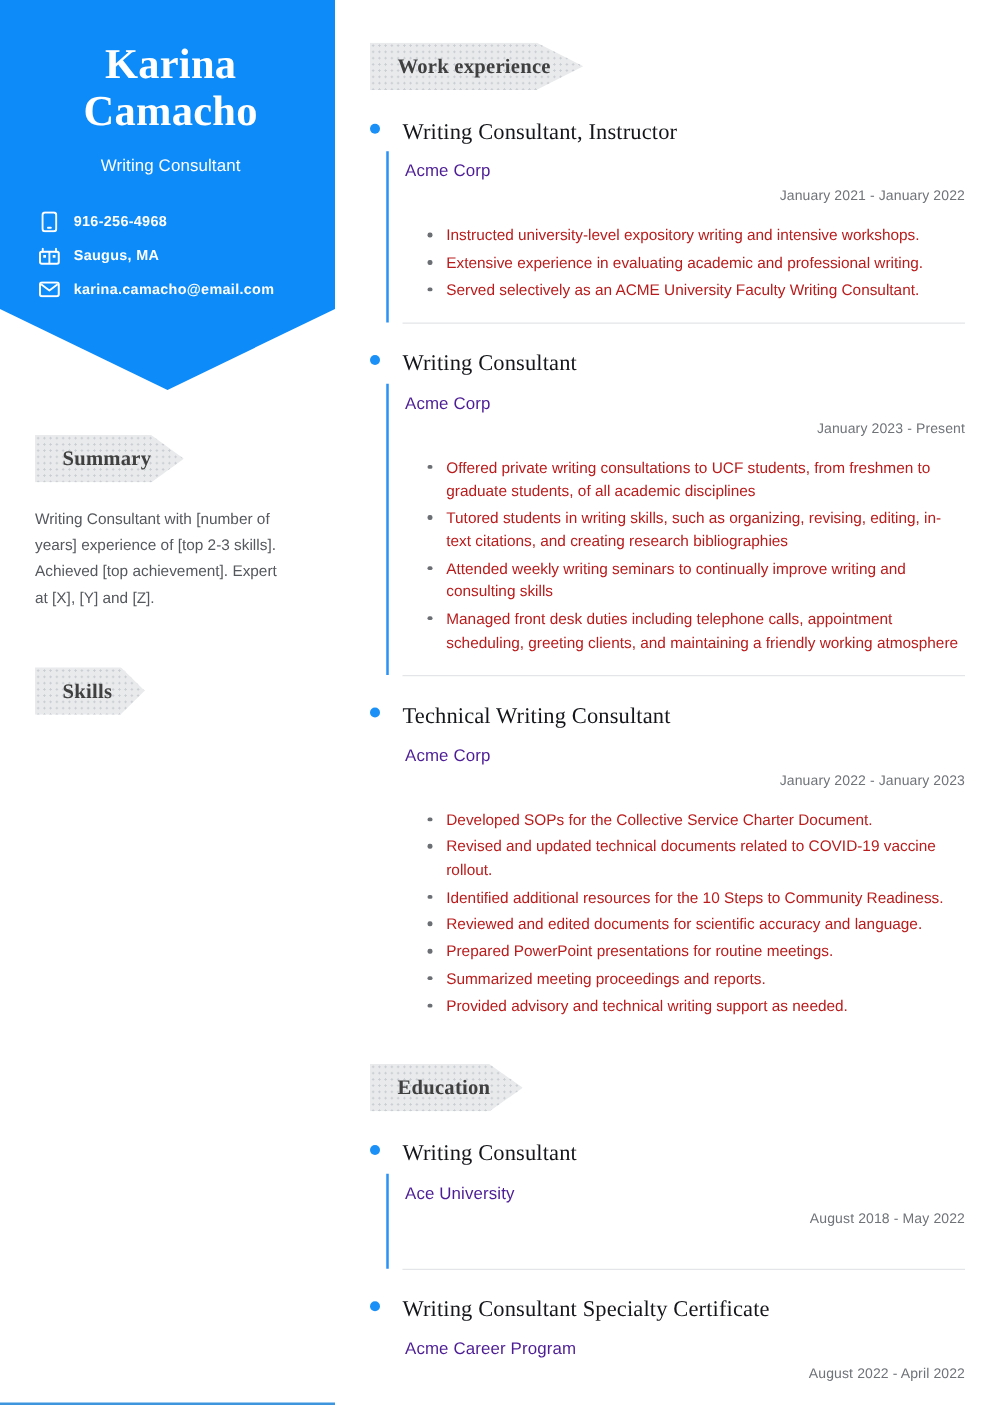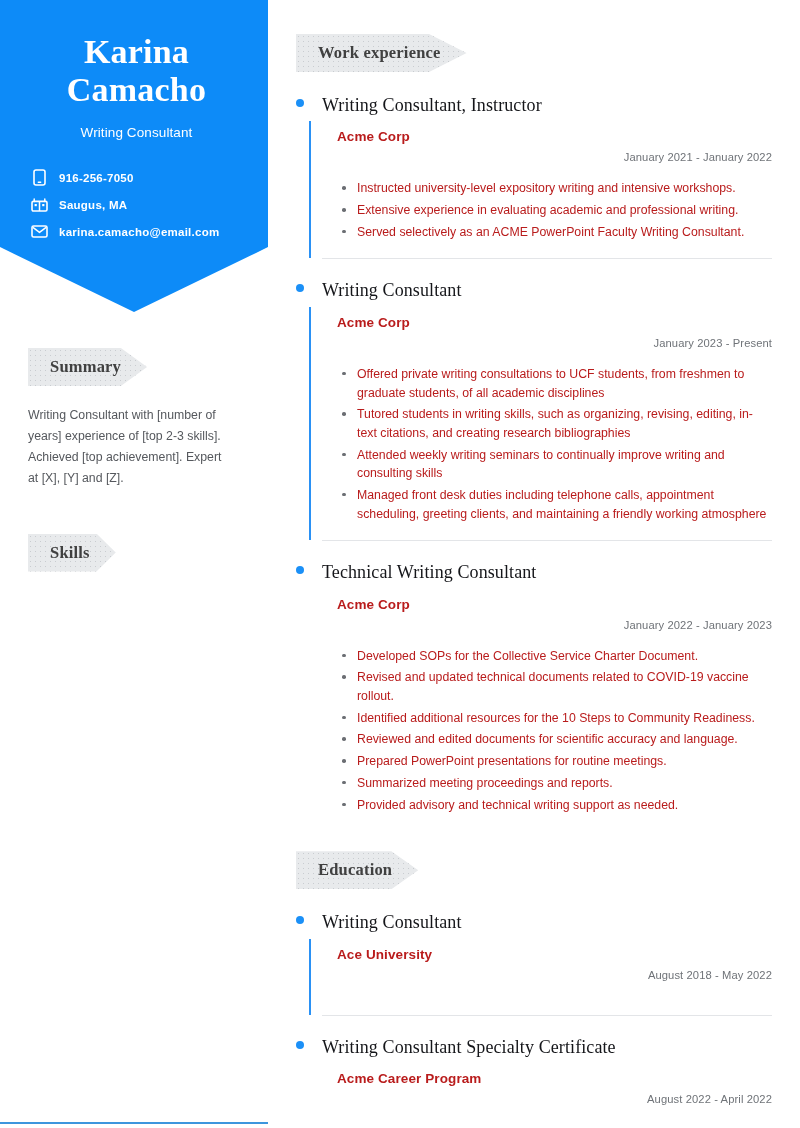--- a/index.html
+++ b/index.html
@@ -188,26 +188,25 @@
   .entry-body {
     margin-left: 13px;
     border-left: 2.5px solid #2a91f5;
     padding: 8px 0 14px 13px;
   }
   .entry-body.no-rule {
     border-left: 2.5px solid transparent;
   }
 
   .org-name {
-    color: #b91c1c;
-    font-weight: bold;
+    color: #4c1d95;
+    font-weight: normal;
     font-size: 13.5px;
     letter-spacing: 0.1px;
     margin-bottom: 7px;
-    margin-left: 13px;
   }
   .entry-dates {
     font-size: 11.2px;
     color: #6f7378;
     letter-spacing: 0.1px;
     text-align: right;
   }
 
   .bullets {
     margin: 16px 0 0 0;
@@ -257,21 +256,21 @@
 
       <div class="contact-list">
 
         <div class="contact-row">
           <span class="contact-icon">
             <svg width="13" height="17" viewBox="0 0 13 17" fill="none">
               <rect x="1" y="1" width="11" height="15" rx="2" stroke="#ffffff" stroke-width="1.6"></rect>
               <rect x="4.6" y="12.4" width="3.8" height="1.5" rx="0.7" fill="#ffffff"></rect>
             </svg>
           </span>
-          <span class="contact-text">916-256-7050</span>
+          <span class="contact-text">916-256-4968</span>
         </div>
 
         <div class="contact-row">
           <span class="contact-icon">
             <svg width="17" height="14" viewBox="0 0 17 14" fill="none">
               <rect x="1" y="3.4" width="15" height="9.6" rx="1.4" stroke="#ffffff" stroke-width="1.6"></rect>
               <path d="M8.5 3.4 V13" stroke="#ffffff" stroke-width="1.5"></path>
               <path d="M3.2 1 V3.4 M13.8 1 V3.4" stroke="#ffffff" stroke-width="1.5" stroke-linecap="round"></path>
               <rect x="3.6" y="6" width="2.2" height="2.2" fill="#ffffff"></rect>
               <rect x="11.2" y="6" width="2.2" height="2.2" fill="#ffffff"></rect>
@@ -329,21 +328,21 @@
         <div class="entry-title-row">
           <span class="entry-bullet"></span>
           <span class="entry-title">Writing Consultant, Instructor</span>
         </div>
         <div class="entry-body">
           <div class="org-name">Acme Corp</div>
           <div class="entry-dates">January 2021 - January 2022</div>
           <ul class="bullets">
             <li>Instructed university-level expository writing and intensive workshops.</li>
             <li>Extensive experience in evaluating academic and professional writing.</li>
-            <li>Served selectively as an ACME PowerPoint Faculty Writing Consultant.</li>
+            <li>Served selectively as an ACME University Faculty Writing Consultant.</li>
           </ul>
         </div>
       </div>
       <div class="entry-divider"></div>
 
       
       <div class="entry">
         <div class="entry-title-row">
           <span class="entry-bullet"></span>
           <span class="entry-title">Writing Consultant</span>

